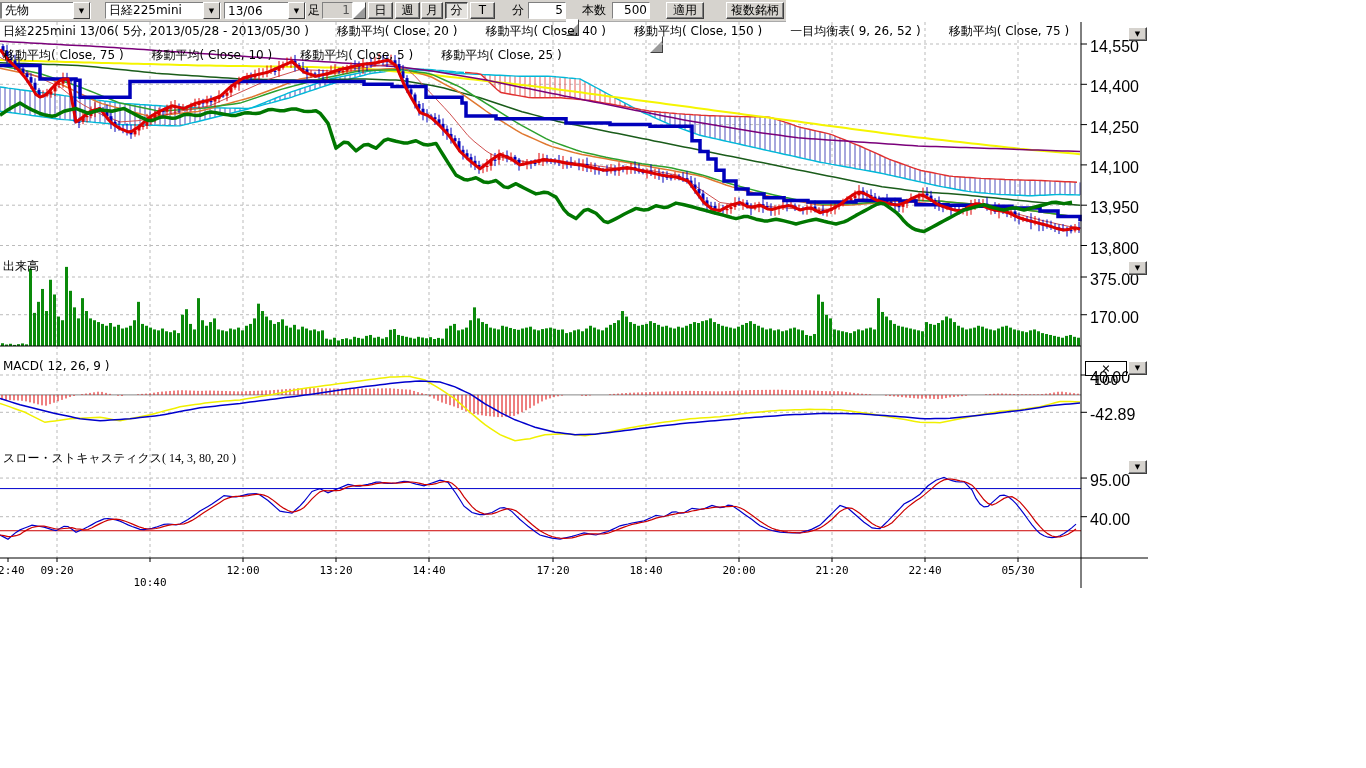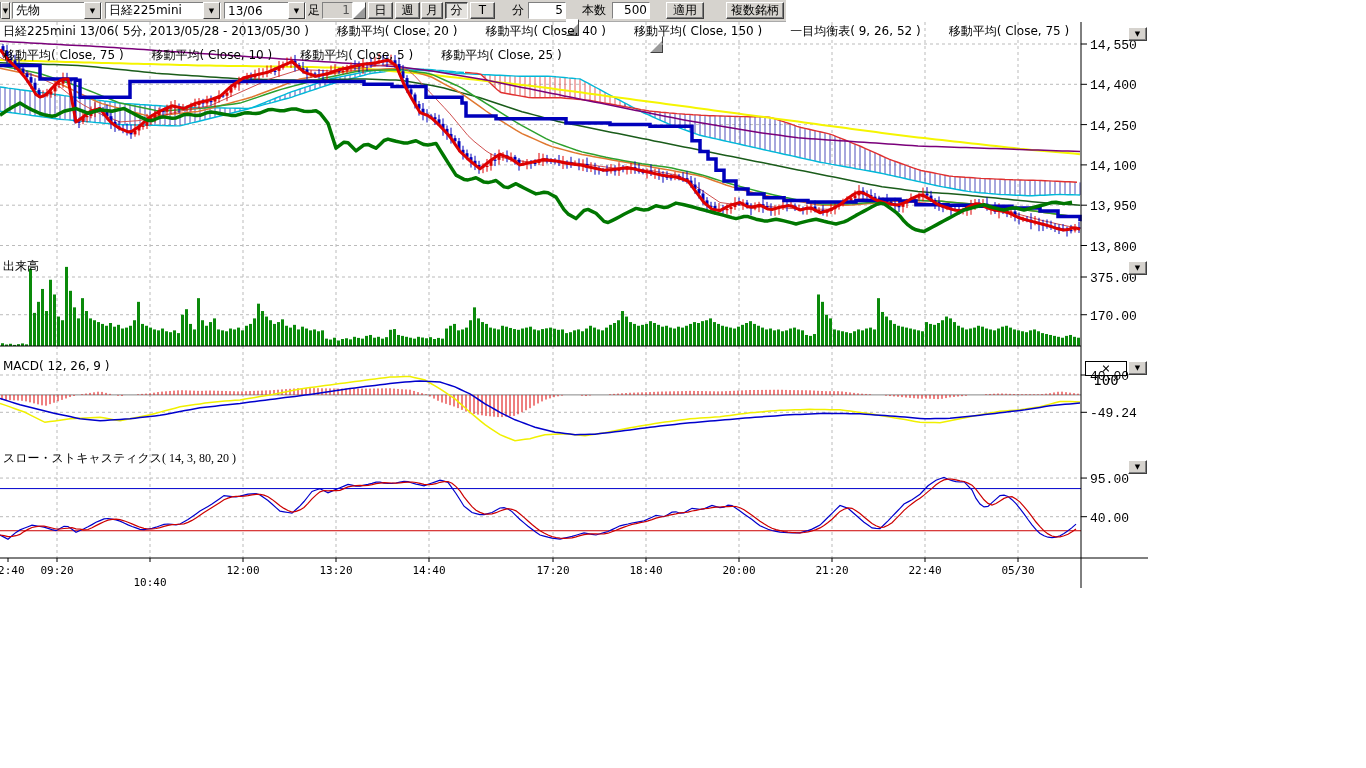--- a/index.html
+++ b/index.html
@@ -21,39 +21,39 @@
                   border-left:11px solid transparent;border-bottom:11px solid #9a9a9a;}
   .push-btn{background:#d6d3ce;border:1px solid;border-color:#fff #404040 #404040 #fff;
             box-shadow:inset -1px -1px 0 #808080;font-size:12px;text-align:center;line-height:15px;}
   .push-btn.pressed{border-color:#404040 #fff #fff #404040;box-shadow:inset 1px 1px 0 #808080;background:#e4e2de;}
   
   #chart-wrap{position:absolute;left:0;top:21px;width:1366px;height:580px;}
   #chart-svg{position:absolute;left:0;top:0;}
   .legend-row{position:absolute;left:3px;white-space:nowrap;font-size:12px;color:#000;}
   .legend-row span{margin-right:28px;}
   .pane-title{position:absolute;left:3px;font-size:12px;color:#000;background:transparent;}
-  .y-label{position:absolute;left:1090px;font-size:13px;font-family:Liberation Mono, monospace;color:#000;}
+  .y-label{position:absolute;left:1090px;font-size:16px;font-family:Liberation Sans, sans-serif;color:#000;}
   .x-label{position:absolute;font-size:11px;font-family:"DejaVu Sans Mono",monospace;color:#000;transform:translateX(-50%);}
   .pane-menu{position:absolute;left:1128px;width:17px;height:12px;background:#d6d3ce;
              border:1px solid;border-color:#fff #404040 #404040 #fff;box-shadow:inset -1px -1px 0 #808080;
              display:flex;align-items:center;justify-content:center;font-size:7px;line-height:7px;color:#000;}
   #mult-box{position:absolute;left:1085px;top:340px;width:40px;height:13px;border:1px solid #000;background:#fff;
             font-size:14px;font-family:"DejaVu Sans Mono",monospace;line-height:12px;text-align:center;}
 </style>
 </head>
 <body>
 
 <div id="screen">
 
   <div id="toolbar">
     <div class="tb-abs combo" style="left:0;width:11px;">
       <div class="arr" style="width:100%;">▼</div>
     </div>
     <div id="combo-slot">
-        <div class="tb-abs combo" style="left: 12px; width: 90px; gap: 28px;">
+        <div class="tb-abs combo" style="left: 1px; width: 90px; gap: 28px;">
           <div class="cv">先物</div>
           <div class="arr">▼</div>
         </div>
         <div class="tb-abs combo" style="left: 105px; width: 116px;">
           <div class="cv">日経225mini</div>
           <div class="arr">▼</div>
         </div>
         <div class="tb-abs combo" style="left: 224px; width: 82px;">
           <div class="cv">13/06</div>
           <div class="arr">▼</div>
@@ -1446,21 +1446,21 @@
     <div id="labels-slot">
         <div class="y-label" style="top: 17px;">14,550</div>
         <div class="y-label" style="top: 57.3px;">14,400</div>
         <div class="y-label" style="top: 97.6px;">14,250</div>
         <div class="y-label" style="top: 137.9px;">14,100</div>
         <div class="y-label" style="top: 178.2px;">13,950</div>
         <div class="y-label" style="top: 218.5px;">13,800</div>
         <div class="y-label" style="top: 250px;">375.00</div>
         <div class="y-label" style="top: 287.72px;">170.00</div>
         <div class="y-label" style="top: 348.008px;">40.00</div>
-        <div class="y-label" style="top: 385.305px;">-49.24</div>
+        <div class="y-label" style="top: 385.305px;">-42.89</div>
         <div class="y-label" style="top: 451.053px;">95.00</div>
         <div class="y-label" style="top: 489.696px;">40.00</div>
         <div class="x-label" style="top: 543px; left: 8px;">02:40</div>
         <div class="x-label" style="top: 543px; left: 57px;">09:20</div>
         <div class="x-label" style="top: 555px; left: 150px;">10:40</div>
         <div class="x-label" style="top: 543px; left: 243px;">12:00</div>
         <div class="x-label" style="top: 543px; left: 336px;">13:20</div>
         <div class="x-label" style="top: 543px; left: 429px;">14:40</div>
         <div class="x-label" style="top: 543px; left: 553px;">17:20</div>
         <div class="x-label" style="top: 543px; left: 646px;">18:40</div>

